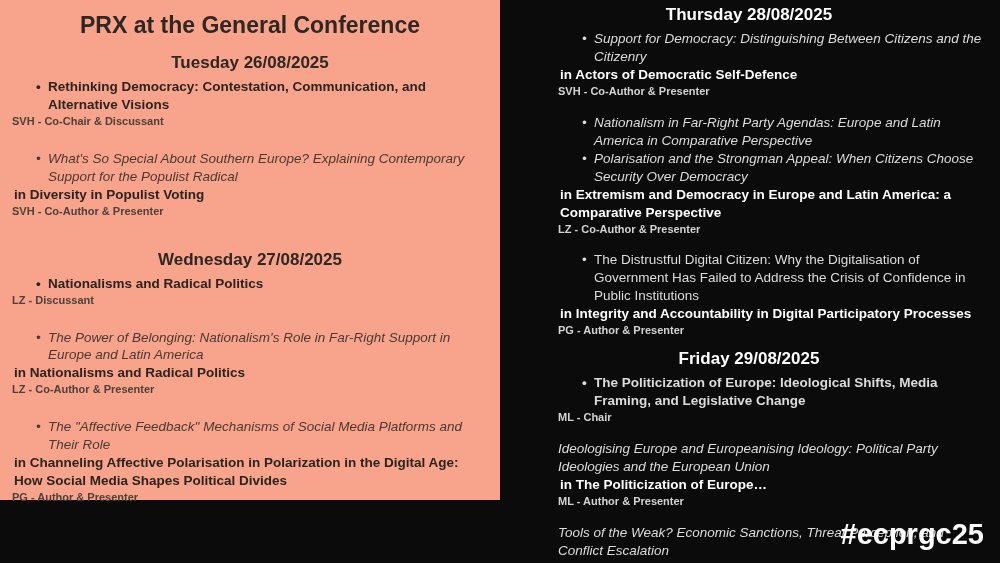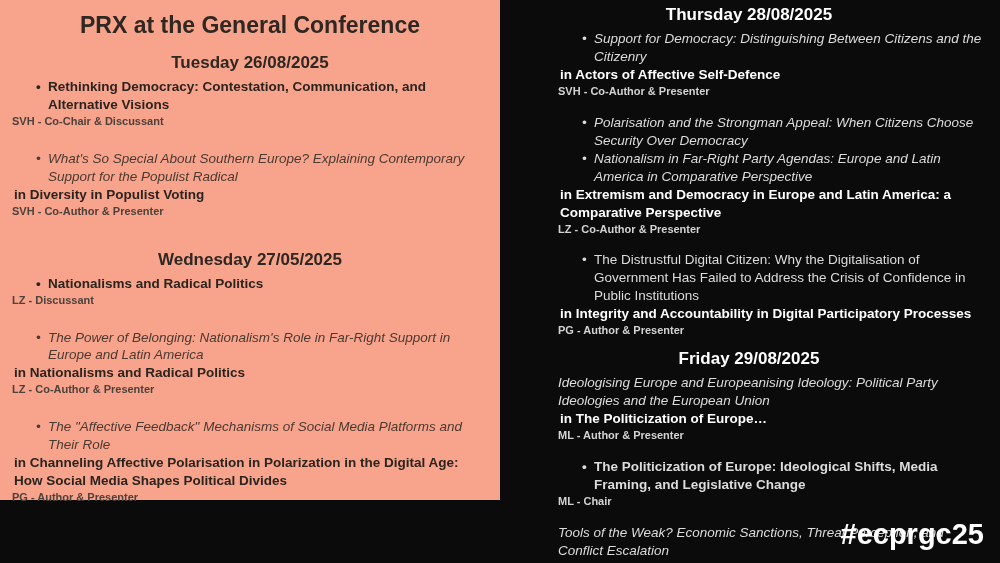--- a/index.html
+++ b/index.html
@@ -89,21 +89,21 @@
       <div class="entry">
         <ul class="bullets">
           <li class="b-italic">What's So Special About Southern Europe? Explaining Contemporary Support for the Populist Radical</li>
         </ul>
         <div class="session">in Diversity in Populist Voting</div>
         <div class="role">SVH - Co-Author &amp; Presenter</div>
       </div>
     </section>
 
     <section class="day">
-      <h2 class="day-header">Wednesday 27/05/2025</h2>
+      <h2 class="day-header">Wednesday 27/08/2025</h2>
 
       <div class="entry">
         <ul class="bullets">
           <li class="b-bold">Nationalisms and Radical Politics</li>
         </ul>
         <div class="role">LZ - Discussant</div>
       </div>
 
       <div class="entry">
         <ul class="bullets">
@@ -125,56 +125,56 @@
 
   <div class="right-panel">
 
     <section class="day">
       <h2 class="day-header">Thursday 28/08/2025</h2>
 
       <div class="entry">
         <ul class="bullets">
           <li class="b-italic">Support for Democracy: Distinguishing Between Citizens and the Citizenry</li>
         </ul>
-        <div class="session">in Actors of Affective Self-Defence</div>
+        <div class="session">in Actors of Democratic Self-Defence</div>
         <div class="role">SVH - Co-Author &amp; Presenter</div>
       </div>
 
       <div class="entry">
         <ul class="bullets">
+          <li class="b-italic">Nationalism in Far-Right Party Agendas: Europe and Latin America in Comparative Perspective</li>
           <li class="b-italic">Polarisation and the Strongman Appeal: When Citizens Choose Security Over Democracy</li>
-          <li class="b-italic">Nationalism in Far-Right Party Agendas: Europe and Latin America in Comparative Perspective</li>
         </ul>
         <div class="session">in Extremism and Democracy in Europe and Latin America: a Comparative Perspective</div>
         <div class="role">LZ - Co-Author &amp; Presenter</div>
       </div>
 
       <div class="entry">
         <ul class="bullets">
           <li>The Distrustful Digital Citizen: Why the Digitalisation of Government Has Failed to Address the Crisis of Confidence in Public Institutions</li>
         </ul>
         <div class="session">in Integrity and Accountability in Digital Participatory Processes</div>
         <div class="role">PG - Author &amp; Presenter</div>
       </div>
     </section>
 
     <section class="day">
       <h2 class="day-header">Friday 29/08/2025</h2>
 
       <div class="entry">
-        <div class="plain-title">Ideologising Europe and Europeanising Ideology: Political Party Ideologies and the European Union</div>
-        <div class="session">in The Politicization of Europe…</div>
-        <div class="role">ML - Author &amp; Presenter</div>
-      </div>
-
-      <div class="entry">
         <ul class="bullets">
           <li class="b-bold">The Politicization of Europe: Ideological Shifts, Media Framing, and Legislative Change</li>
         </ul>
         <div class="role">ML - Chair</div>
+      </div>
+
+      <div class="entry">
+        <div class="plain-title">Ideologising Europe and Europeanising Ideology: Political Party Ideologies and the European Union</div>
+        <div class="session">in The Politicization of Europe…</div>
+        <div class="role">ML - Author &amp; Presenter</div>
       </div>
 
       <div class="entry">
         <div class="plain-title">Tools of the Weak? Economic Sanctions, Threat Perception, and Conflict Escalation</div>
         <div class="session">in Economic Aspects of Politics</div>
 
       </div>
     </section>
   </div>
 

